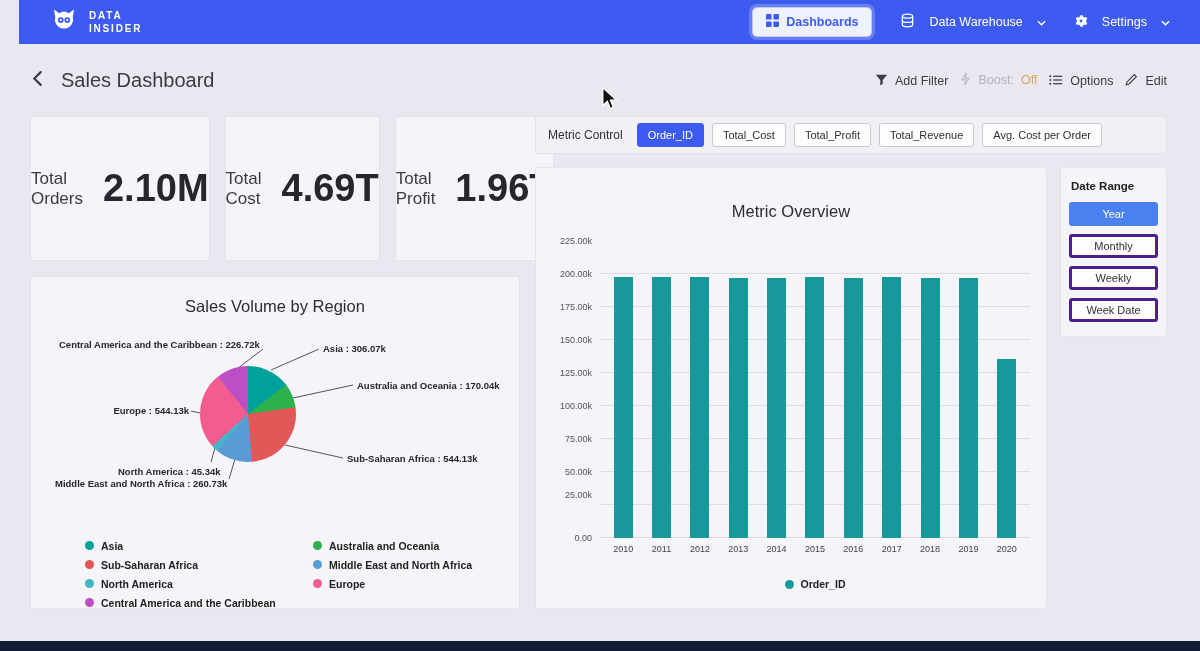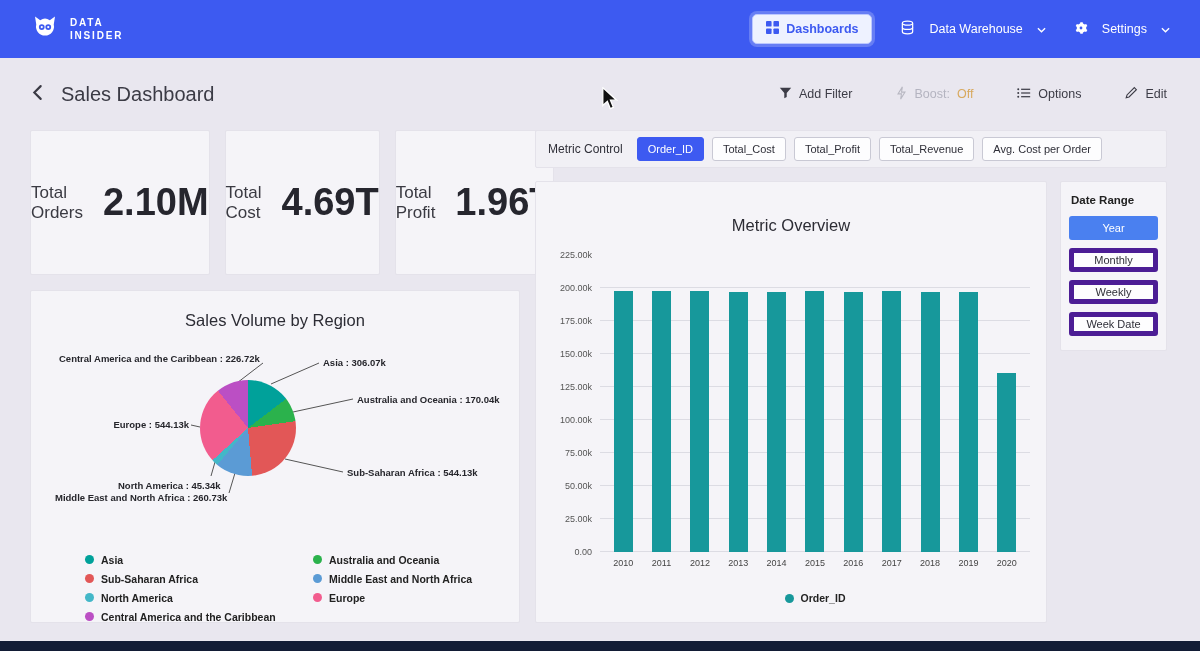--- a/index.html
+++ b/index.html
@@ -6,24 +6,25 @@
   html, body { width: 1200px; height: 651px; }
   body {
     font-family: "Liberation Sans", sans-serif;
     background: #e9e7ef;
     position: relative;
     overflow: hidden;
     color: #2c2c34;
   }
   
   .topbar {
-    height: 58px;
+    height: 44px;
     background: var(--accent-blue, #3d5af1);
     display: flex; align-items: center; justify-content: space-between;
     padding: 0 30px;
+    margin-left: 19px;
   }
   .brand { display: flex; align-items: center; gap: 10px; }
   .brand-text { color: #fff; font-size: 10px; font-weight: bold; letter-spacing: 1.8px; line-height: 1.35; }
   .topnav { display: flex; align-items: center; gap: 28px; }
   .nav-pill {
     display: flex; align-items: center; gap: 7px;
     background: #eef2ff; color: var(--accent-blue, #3d5af1);
     border: 1px solid #bcc8ff; border-radius: 5px;
     box-shadow: 0 0 0 3px rgba(255,255,255,0.22);
     padding: 6px 13px; font-size: 12.5px; font-weight: bold; cursor: pointer;
@@ -31,21 +32,21 @@
   }
   .nav-link {
     display: flex; align-items: center; gap: 14px;
     background: transparent; border: none; color: #fff;
     font-size: 12.5px; font-weight: 500; cursor: pointer; font-family: inherit;
   }
   
   .subheader { height: 72px; display: flex; align-items: center; padding: 0 33px 0 26px; }
   .back-btn { background: transparent; border: none; cursor: pointer; padding: 4px 6px; }
   .page-title { font-size: 20px; font-weight: 500; color: #3b3b45; margin-left: 12px; }
-  .header-actions { margin-left: auto; display: flex; align-items: center; gap: 44px; }
+  .header-actions { margin-left: auto; display: flex; align-items: flex-end; gap: 12px; }
   .action { display: flex; align-items: center; gap: 7px; background: transparent; border: none;
     font-size: 12.5px; color: #3c3c46; cursor: pointer; font-family: inherit; }
   .action.boost { color: var(--muted-gray, #b4b4c0); cursor: default; }
   .boost-off { color: var(--boost-off, #d8a95e); }
   
   .main { display: flex; gap: 15px; padding: 0 33px 0 30px; }
   .left-col { width: 490px; flex: none; }
   .right-col { flex: 1; }
   .card { background: #f5f4f8; border: 1px solid #e4e2ea; border-radius: 2px; }
   
@@ -92,21 +93,21 @@
   .bar-slot { flex: 1; height: 100%; display: flex; align-items: flex-end; justify-content: center; }
   .bar { width: 19px; }
   .x-labels { display: flex; justify-content: space-around; padding: 0 4px; margin-top: 6px; }
   .xlabel { flex: 1; text-align: center; font-size: 9px; color: #444; }
   .chart-legend { display: flex; justify-content: center; align-items: center; gap: 7px; margin-top: 24px;
     font-size: 10.5px; font-weight: bold; color: #222; cursor: pointer; }
   
   .date-card { width: 107px; padding: 10px 8px 6px 8px; }
   .date-label { font-size: 11.5px; font-weight: bold; color: #222; margin: 2px 0 10px 2px; }
   .date-btn { display: block; width: 100%; height: 24px; margin-bottom: 8px; font-size: 11px;
-    font-family: inherit; background: #fdfdfe; color: #2f2f38; border: 5px solid #4c1d95;
+    font-family: inherit; background: #fdfdfe; color: #2f2f38; border: 3px solid #4c1d95;
     border-radius: 3px; cursor: pointer; }
   .date-btn.selected { background: var(--light-blue, #4a80f0); color: #fff; border-color: var(--light-blue, #4a80f0); }
   
   .bottom-bar { position: absolute; left: 0; bottom: 0; width: 100%; height: 10px; background: #121c35; }
   .cursor { position: absolute; left: 601px; top: 87px; pointer-events: none; }
 </style>
 </head>
 <body>
 
 <header class="topbar">
@@ -308,21 +309,21 @@
         <div class="chart-body">
           <div class="y-axis">
               <div class="ytick" style="top: -5px;">225.00k</div>
               <div class="ytick" style="top: 28px;">200.00k</div>
               <div class="ytick" style="top: 61px;">175.00k</div>
               <div class="ytick" style="top: 94px;">150.00k</div>
               <div class="ytick" style="top: 127px;">125.00k</div>
               <div class="ytick" style="top: 160px;">100.00k</div>
               <div class="ytick" style="top: 193px;">75.00k</div>
               <div class="ytick" style="top: 226px;">50.00k</div>
-              <div class="ytick" style="top: 259px;">25.00k</div>
+              <div class="ytick" style="top: 249px;">25.00k</div>
               <div class="ytick" style="top: 292px;">0.00</div>
             </div>
           <div class="plot-col">
             <div class="plot">
                 <div class="bar-slot">
                   <div class="bar" style="height: 87.8222%; background-color: rgb(23, 152, 155);"></div>
                 </div>
                 <div class="bar-slot">
                   <div class="bar" style="height: 87.7333%; background-color: rgb(23, 152, 155);"></div>
                 </div>

